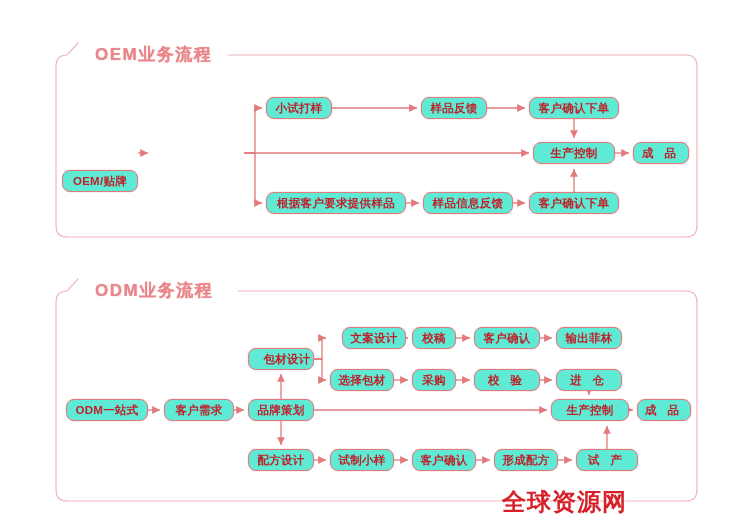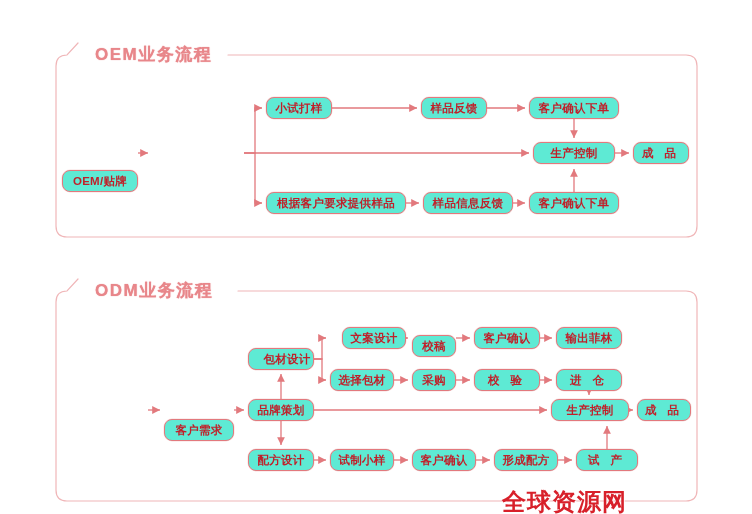--- a/index.html
+++ b/index.html
@@ -113,25 +113,26 @@
   <div class="node" style="left:62px;top:130px;width:76px;margin-top:28px;">OEM/贴牌</div>
   <div class="node" style="left:266px;top:85px;width:66px;">小试打样</div>
   <div class="node" style="left:421px;top:85px;width:66px;">样品反馈</div>
   <div class="node" style="left:529px;top:85px;width:90px;">客户确认下单</div>
   <div class="node" style="left:533px;top:130px;width:82px;">生产控制</div>
   <div class="node sp" style="left:633px;top:130px;width:56px;">成  品</div>
   <div class="node" style="left:423px;top:180px;width:90px;">样品信息反馈</div>
   <div class="node" style="left:266px;top:180px;width:140px;">根据客户要求提供样品</div>
   <div class="node" style="left:529px;top:180px;width:90px;">客户确认下单</div>
 
-  <div class="node" style="left:164px;top:387px;width:70px;margin-top:20px;">客户需求</div>
+  <div class="node" style="left:66px;top:387px;width:82px;">ODM一站式</div>
+  <div class="node" style="left:164px;top:387px;width:70px;">客户需求</div>
   <div class="node" style="left:248px;top:387px;width:66px;">品牌策划</div>
   <div class="node" style="left:248px;top:336px;width:66px;padding-left:12px;">包材设计</div>
   <div class="node" style="left:330px;top:315px;width:64px;margin-left:12px;">文案设计</div>
-  <div class="node" style="left:412px;top:315px;width:44px;margin-top:8px;">校稿</div>
+  <div class="node" style="left:412px;top:315px;width:44px;">校稿</div>
   <div class="node" style="left:474px;top:315px;width:66px;">客户确认</div>
   <div class="node" style="left:556px;top:315px;width:66px;">输出菲林</div>
   <div class="node" style="left:330px;top:357px;width:64px;">选择包材</div>
   <div class="node" style="left:412px;top:357px;width:44px;">采购</div>
   <div class="node sp" style="left:474px;top:357px;width:66px;">校  验</div>
   <div class="node sp" style="left:556px;top:357px;width:66px;">进  仓</div>
   <div class="node" style="left:551px;top:387px;width:78px;">生产控制</div>
   <div class="node sp" style="left:637px;top:387px;width:54px;">成  品</div>
   <div class="node" style="left:248px;top:437px;width:66px;">配方设计</div>
   <div class="node" style="left:330px;top:437px;width:64px;">试制小样</div>

